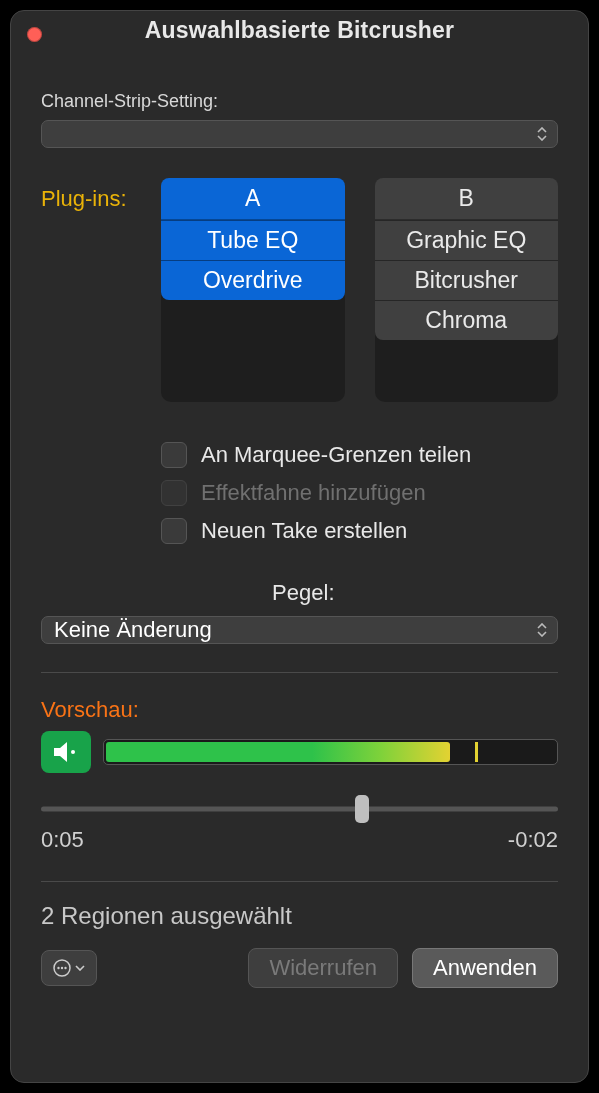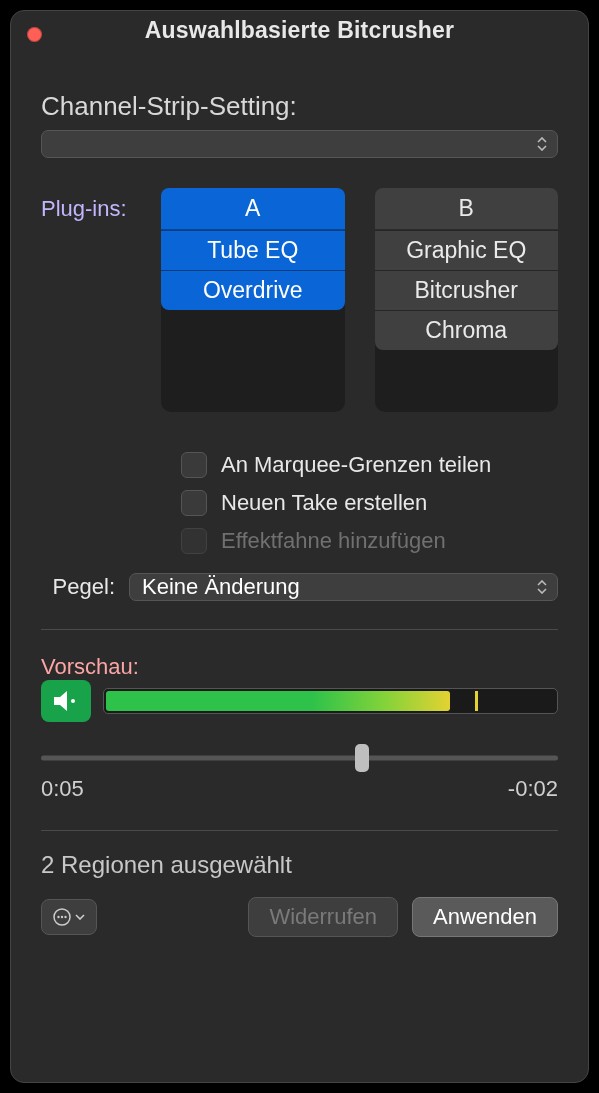--- a/index.html
+++ b/index.html
@@ -40,21 +40,21 @@
     font-weight: 600;
     font-size: 23px;
     letter-spacing: 0.2px;
   }
   .content {
     padding: 40px 30px 20px 30px;
   }
   .label {
     color: #d8d8d8;
     margin-bottom: 8px;
-    font-size: 26px;
+    font-size: 18px;
   }
   .select {
     width: 100%;
     height: 28px;
     background: #3e3e3e;
     border: 1px solid #555;
     border-radius: 7px;
     position: relative;
     display: flex;
     align-items: center;
@@ -72,21 +72,21 @@
   .chevrons svg { display: block; }
   .row {
     display: flex;
     align-items: flex-start;
     gap: 10px;
     margin-top: 30px;
   }
   .row .side-label {
     width: 110px;
     padding-top: 8px;
-    color: #c4b5fd;
+    color: #eab308;
   }
   .plugin-cols {
     flex: 1;
     display: flex;
     gap: 30px;
   }
   .plugin-col {
     flex: 1;
     background: #1e1e1e;
     border-radius: 10px;
@@ -116,47 +116,47 @@
     margin-top: 40px;
     padding-left: 120px;
     display: flex;
     flex-direction: column;
     gap: 12px;
   }
   .check-row {
     display: flex;
     align-items: center;
     gap: 14px;
-    margin-left: 20px;
   }
   .checkbox {
     width: 26px; height: 26px;
     background: #3a3a3a;
     border: 1px solid #555;
     border-radius: 6px;
   }
   .disabled { color: #707070; }
   .pegel-row {
     display: flex;
     align-items: center;
     gap: 10px;
-    margin-top: 19px;
+    margin-top: 36px;
+    flex-direction: column;
   }
   .pegel-row .side-label { width: 78px; text-align: right; padding-right: 4px; }
   .pegel-row .select { flex: 1; }
 
   hr.sep {
     border: none;
     border-top: 1px solid #4a4a4a;
     margin: 28px 0 24px 0;
   }
 
   .vorschau-label {
-    color: #fca5a5;
-    margin-bottom: 0;
+    color: #f97316;
+    margin-bottom: 8px;
   }
   .preview-row {
     display: flex;
     align-items: center;
     gap: 12px;
   }
   .speaker-btn {
     width: 50px; height: 42px;
     background: #18a34a;
     border-radius: 8px;
@@ -290,27 +290,27 @@
           <div class="item grey" style="border-radius:0 0 8px 8px">Chroma</div>
         </div>
       </div>
     </div>
 
     <div class="checks">
       <div class="check-row">
         <div class="checkbox"></div>
         <span>An Marquee-Grenzen teilen</span>
       </div>
+      <div class="check-row disabled">
+        <div class="checkbox" style="opacity:.55"></div>
+        <span>Effektfahne hinzufügen</span>
+      </div>
       <div class="check-row">
         <div class="checkbox"></div>
         <span>Neuen Take erstellen</span>
-      </div>
-      <div class="check-row disabled">
-        <div class="checkbox" style="opacity:.55"></div>
-        <span>Effektfahne hinzufügen</span>
       </div>
     </div>
 
     <div class="pegel-row">
       <div class="side-label">Pegel:</div>
       <div class="select">
         <span>Keine Änderung</span>
         <span class="chevrons">
           <svg width="10" height="6">
               <polyline points="1,5 5,1 9,5" fill="none" stroke="#bbb" stroke-width="1.6"></polyline>

